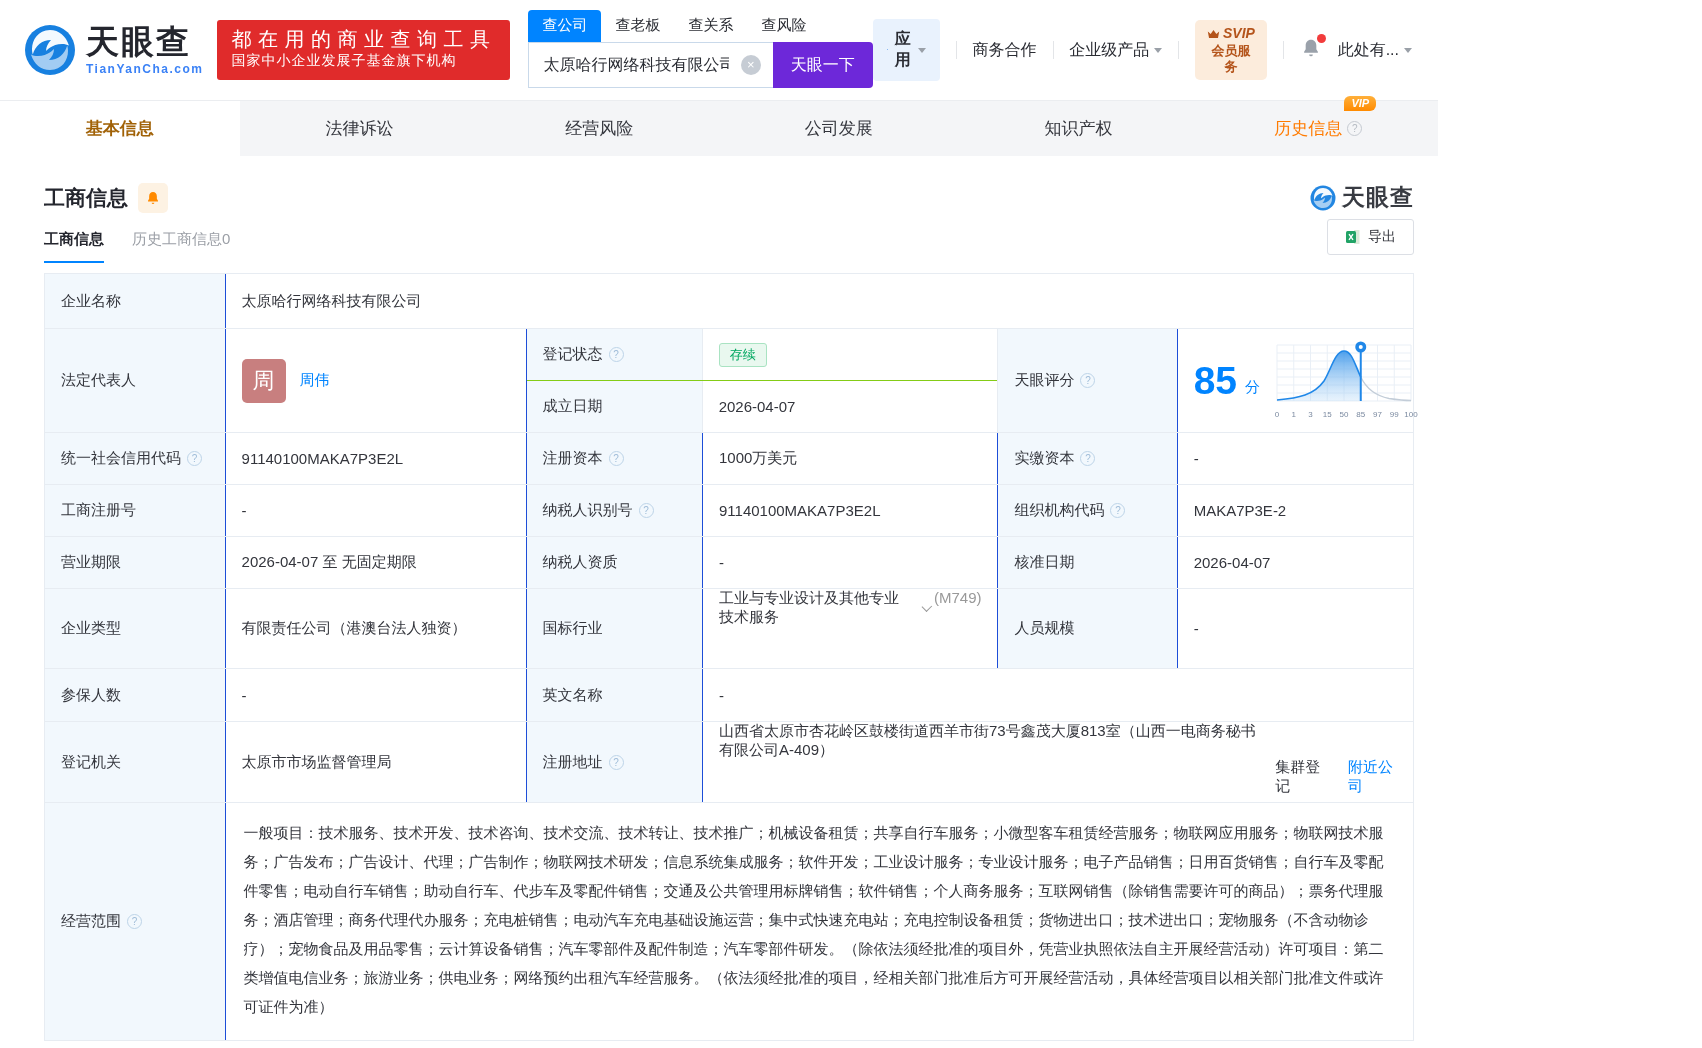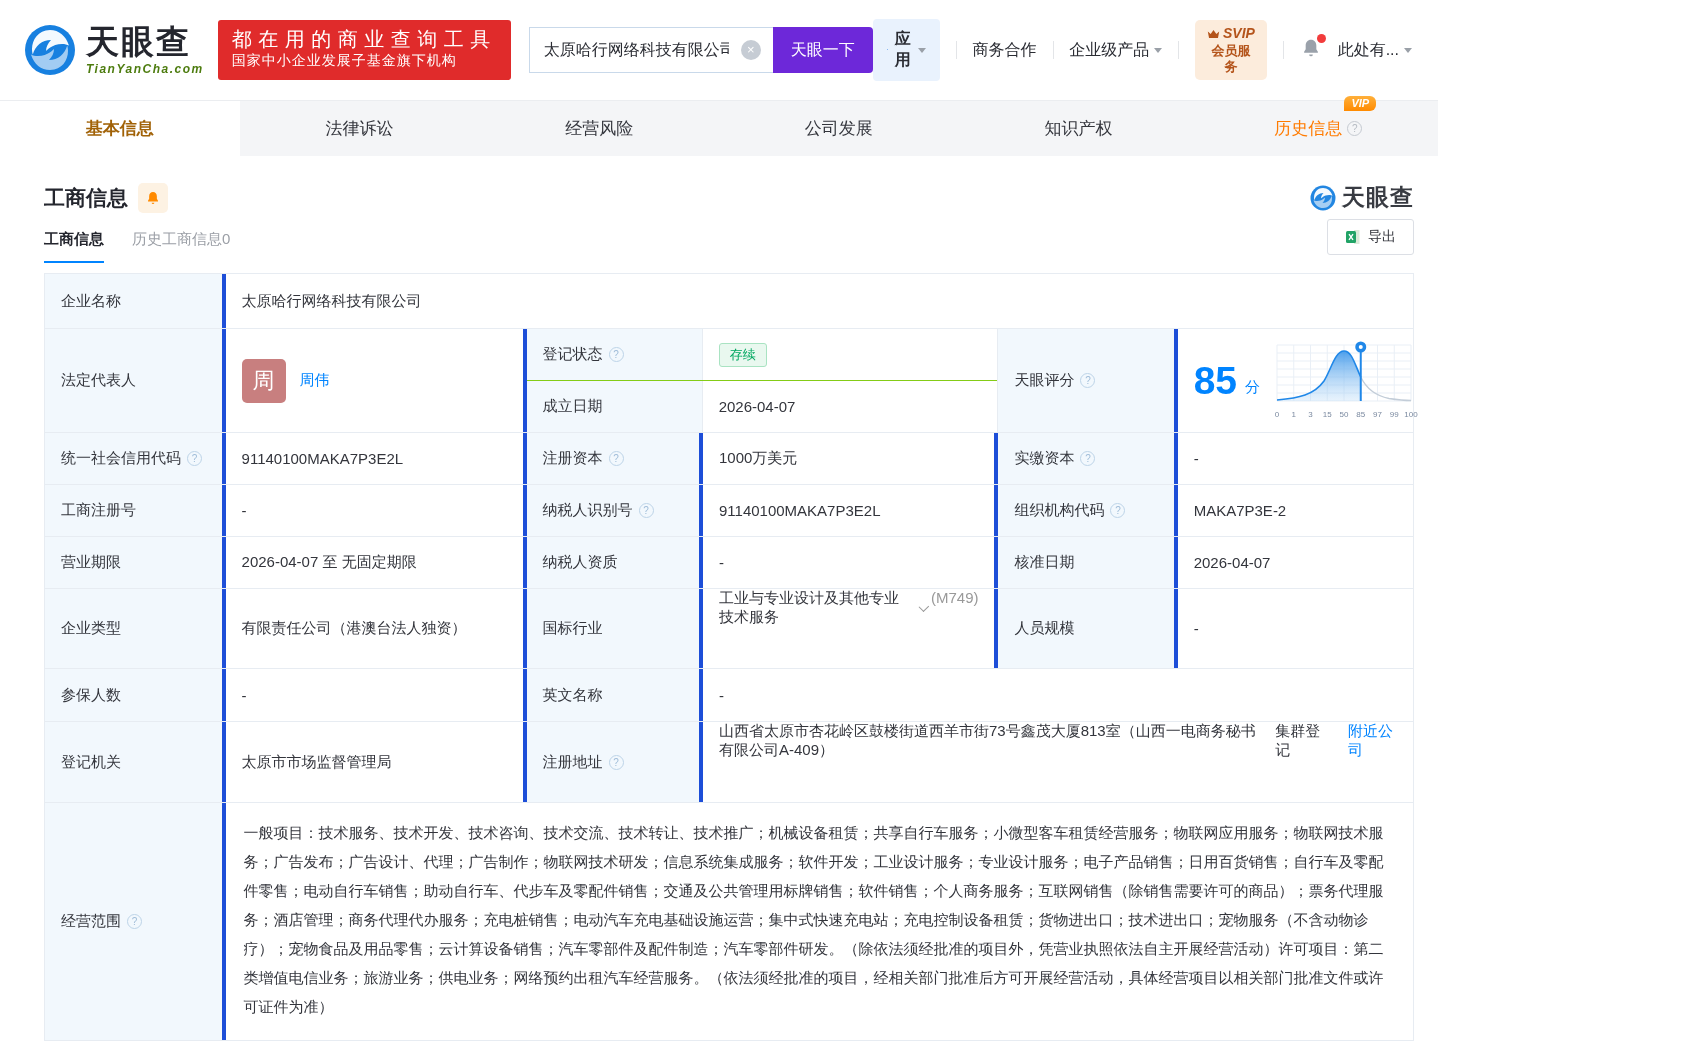--- a/index.html
+++ b/index.html
@@ -5,21 +5,21 @@
   * { margin:0; padding:0; box-sizing:border-box; }
   body { font-family:"Liberation Sans","DejaVu Sans",sans-serif; background:#fff; }
   .page { width:1438px; height:1048px; overflow:hidden; background:#fff; position:relative; }
 
   
   .header { height:100px; display:flex; align-items:center; padding:0 26px 0 24px; }
   .logo { display:flex; align-items:center; gap:10px; cursor:pointer; }
   .logo svg { width:52px; height:52px; }
   .logo-txt { display:flex; flex-direction:column; line-height:1; }
   .logo-title { font-size:33px; font-weight:bold; color:#24262e; letter-spacing:2px; }
-  .logo-domain { font-size:12px; font-weight:bold; color:#4d7c0f; letter-spacing:1.5px; margin-top:5px;font-style:italic; }
+  .logo-domain { font-size:12px; font-weight:bold; color:#3b82f6; letter-spacing:1.5px; margin-top:5px; }
   .banner { margin-left:14px; background:#e02b2b; color:#fff; padding:9px 14px; border-radius:3px; }
   .banner .b1 { font-size:20px; letter-spacing:6.5px; line-height:21px; white-space:nowrap; }
   .banner .b2 { font-size:14px; letter-spacing:1px; line-height:21px; white-space:nowrap; }
 
   .search-block { margin-left:18px; width:545px; }
   .search-tabs { display:flex; align-items:flex-end; height:30px; }
   .search-tab { font-size:15px; color:#2a2c33; padding:6px 14px 7px; cursor:pointer; }
   .search-tab.active { background:#0084ff; color:#fff; border-radius:4px 4px 0 0; }
   .search-row { display:flex; height:46px; }
   .search-input-wrap { position:relative; flex:1; }
@@ -65,21 +65,21 @@
   .subtab-row { margin-top:6px; display:flex; align-items:flex-end; justify-content:space-between; }
   .subtabs { display:flex; gap:28px; }
   .subtab { font-size:15px; color:#9b9fa6; cursor:pointer; padding-bottom:12px; }
   .subtab.active { color:#24262e; font-weight:bold; border-bottom:2px solid #0084ff; }
   .export-btn { display:flex; align-items:center; gap:7px; border:1px solid #dcdfe5; background:#fff; border-radius:3px; padding:8px 17px; font-size:14px; color:#33353c; cursor:pointer; margin-bottom:8px; font-family:inherit; }
   .export-btn svg { width:16px; height:16px; }
 
   
   .tbl { margin-top:10px; border:1px solid #e7ecf2; border-bottom:none; }
   .row { display:flex; border-bottom:1px solid #e7ecf2; }
-  .cell { padding:0 16px; display:flex; align-items:center; border-right:4px solid #1d4ed8; font-size:15px; color:#33353c; }
+  .cell { padding:0 16px; display:flex; align-items:center; border-right:1px solid #1d4ed8; font-size:15px; color:#33353c; }
   .row .cell:last-child { border-right:none; }
   .lab { background:#f2f8fd; gap:6px; }
   .w1 { flex:0 0 13.2%; } .w2 { flex:0 0 22.0%; } .w3 { flex:0 0 12.9%; }
   .w4 { flex:0 0 21.6%; } .w5 { flex:0 0 13.1%; } .w6 { flex:1; }
   .span-rest { flex:1; }
   .r1 { height:55px; } .r2 { height:104px; } .r346 { height:52px; }
   .r6 { height:80px; } .r7 { height:53px; } .r8 { height:81px; } .r9 { min-height:238px; }
 
   .mid-col { flex:0 0 34.5%; display:flex; flex-direction:column; border-right:1px solid #e7ecf2; }
   .mid-row { flex:1; display:flex; }
@@ -97,21 +97,21 @@
   .score-num { font-size:39px; font-weight:bold; color:#0084ff; line-height:1; }
   .score-unit { font-size:15px; color:#0084ff; margin-top:14px; }
   .score-chart { margin-left:auto; }
   .score-chart text { font-size:8px; fill:#7b8aa0; font-family:"Liberation Sans","DejaVu Sans",sans-serif; }
 
   .two-line { flex-direction:row; align-items:flex-start; justify-content:center; gap:5px; }
   .ind-line { display:flex; align-items:center; gap:10px; }
   .chev { width:8px; height:8px; border-right:1.6px solid #999; border-bottom:1.6px solid #999; transform:rotate(45deg) translateY(-2px); display:inline-block; cursor:pointer; }
   .gray-sub { color:#999; }
 
-  .addr-line2 { display:flex; gap:24px; }
+  .addr-line2 { display:flex; gap:24px;margin-top:36px; }
   .scope-cell { display:block; padding:15px 18px; line-height:29px; font-size:15px; color:#33353c; }
 </style>
 </head>
 <body>
 
 <div class="page">
 
   <div class="header">
     <div class="logo">
       <svg viewBox="0 0 52 52">
@@ -124,20 +124,26 @@
         <span class="logo-domain">TianYanCha.com</span>
       </div>
     </div>
 
     <div class="banner">
       <div class="b1">都在用的商业查询工具</div>
       <div class="b2">国家中小企业发展子基金旗下机构</div>
     </div>
 
     <div class="search-block">
+      <div class="search-tabs">
+        <div class="search-tab active">查公司</div>
+        <div class="search-tab">查老板</div>
+        <div class="search-tab">查关系</div>
+        <div class="search-tab">查风险</div>
+      </div>
       <div class="search-row">
         <div class="search-input-wrap">
           <input type="text" value="太原哈行网络科技有限公司" style="">
           <span class="clear-icon"></span>
         </div>
         <button class="search-btn">天眼一下</button>
       </div>
     </div>
 
     <div class="right-nav">

